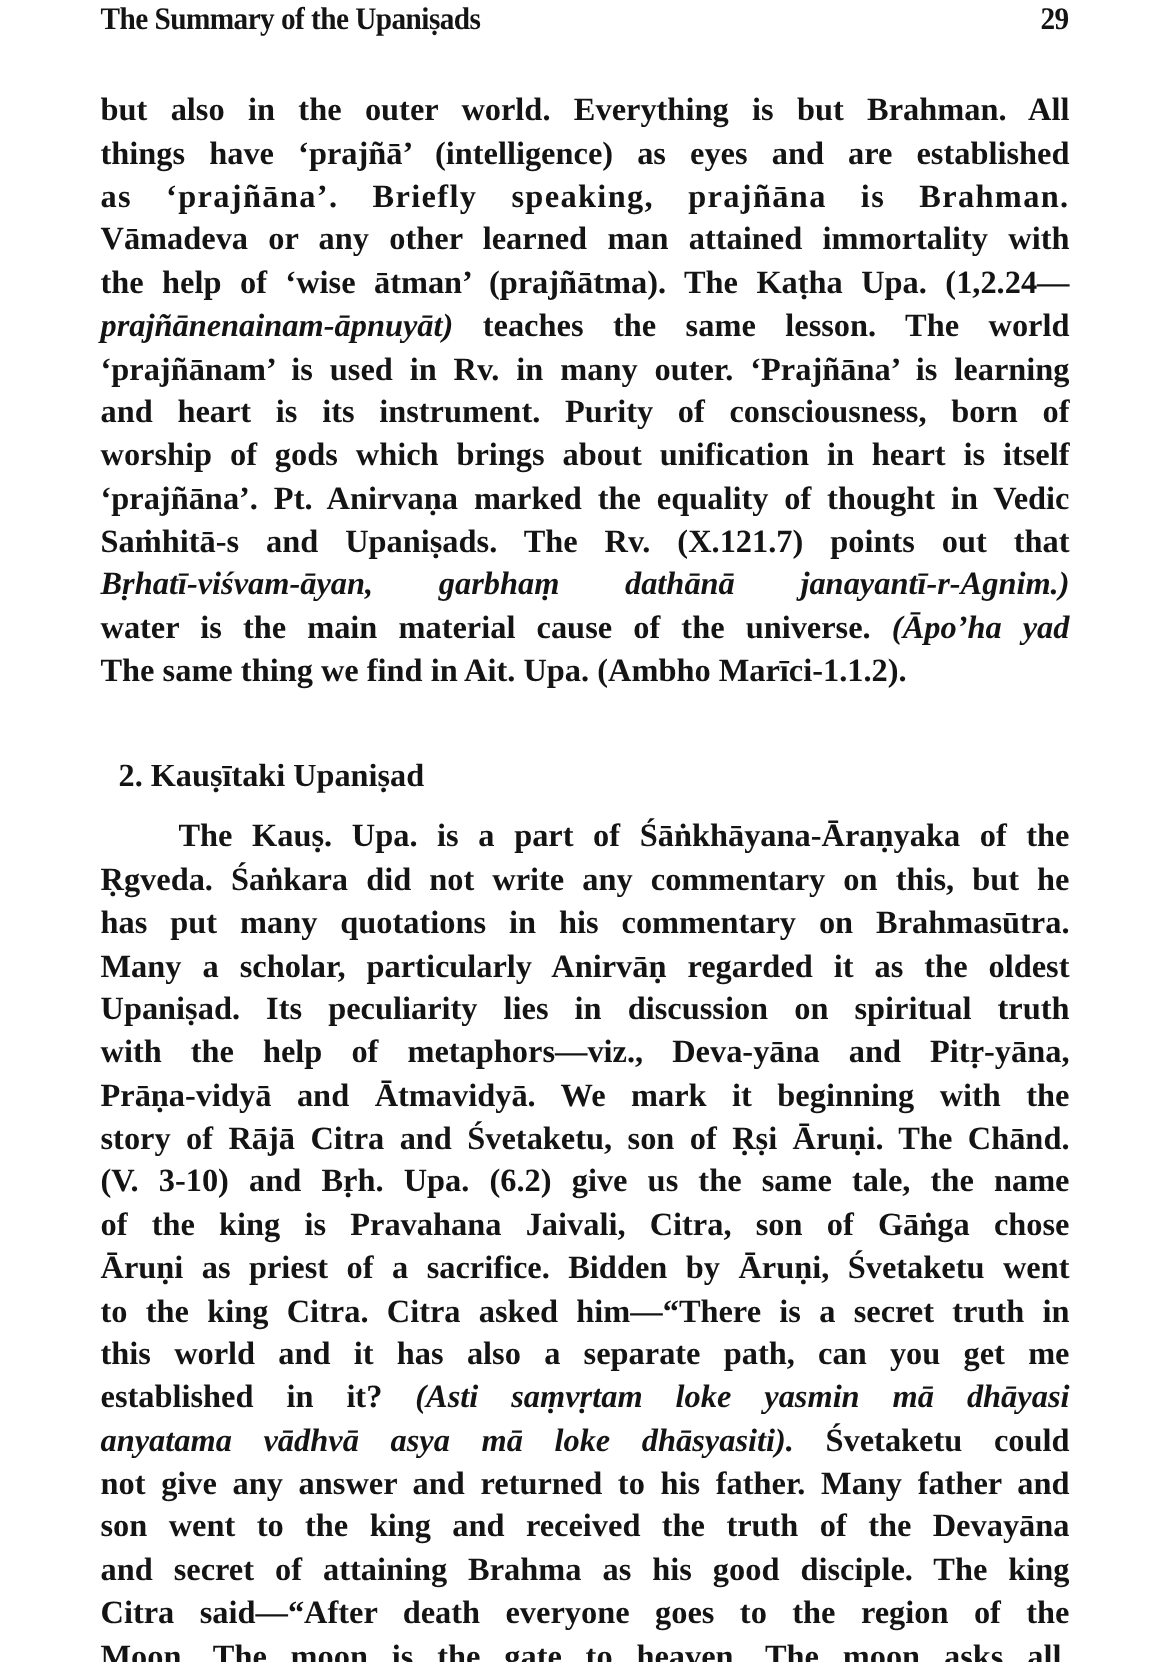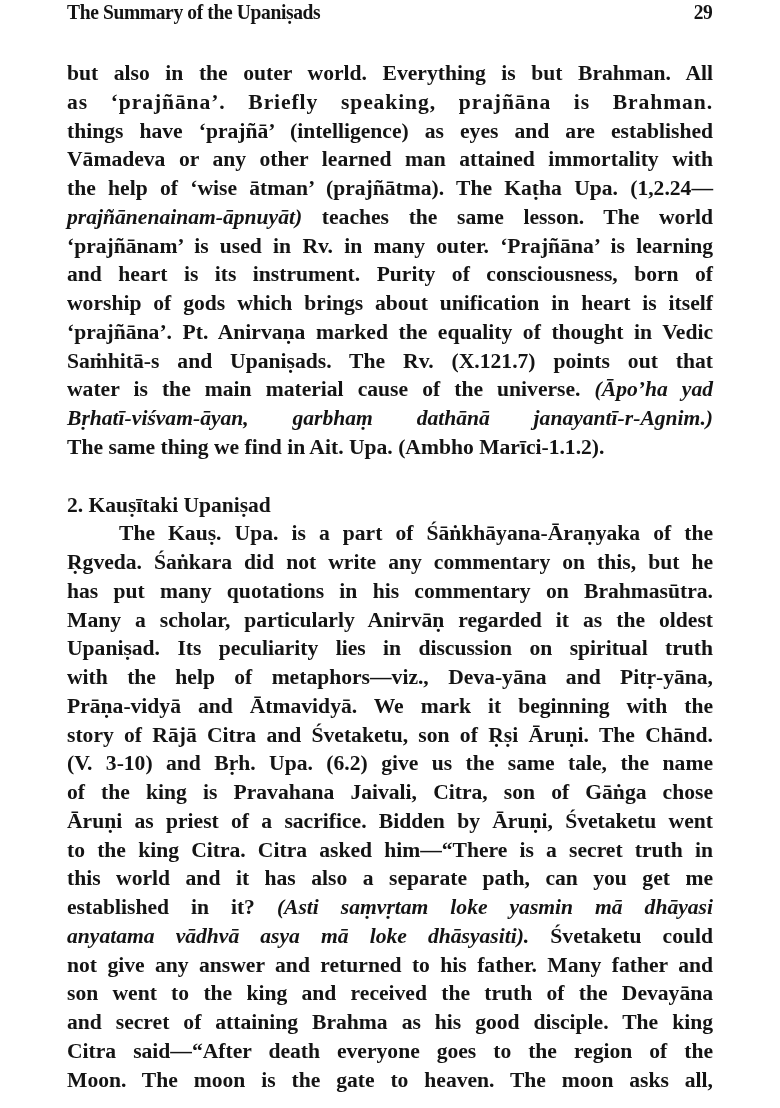--- a/index.html
+++ b/index.html
@@ -75,39 +75,39 @@
 <body>
 
 <header class="running-head">
   <span>The Summary of the Upaniṣads</span>
   <span class="page-num">29</span>
 </header>
 
 <main class="body-text">
   <section>
     <span class="line"><span>but also in the outer world. Everything is but Brahman. All</span></span>
+    <span class="line"><span>things have ‘prajñā’ (intelligence) as eyes and are established</span></span>
     <span class="line" style="letter-spacing:0.9px;"><span>as ‘prajñāna’. Briefly speaking, prajñāna is Brahman.</span></span>
-    <span class="line"><span>things have ‘prajñā’ (intelligence) as eyes and are established</span></span>
     <span class="line"><span>Vāmadeva or any other learned man attained immortality with</span></span>
     <span class="line"><span>the help of ‘wise ātman’ (prajñātma). The Kaṭha Upa. (1,2.24—</span></span>
     <span class="line"><i>prajñānenainam-āpnuyāt)</i><span> teaches the same lesson. The world</span></span>
     <span class="line"><span>‘prajñānam’ is used in Rv. in many outer. ‘Prajñāna’ is learning</span></span>
     <span class="line"><span>and heart is its instrument. Purity of consciousness, born of</span></span>
     <span class="line"><span>worship of gods which brings about unification in heart is itself</span></span>
     <span class="line"><span>‘prajñāna’. Pt. Anirvaṇa marked the equality of thought in Vedic</span></span>
     <span class="line"><span>Saṁhitā-s and Upaniṣads. The Rv. (X.121.7) points out that</span></span>
+    <span class="line"><i>Bṛhatī-viśvam-āyan, garbhaṃ dathānā janayantī-r-Agnim.)</i></span>
     <span class="line"><span>water is the main material cause of the universe. </span><i>(Āpo’ha yad</i></span>
-    <span class="line"><i>Bṛhatī-viśvam-āyan, garbhaṃ dathānā janayantī-r-Agnim.)</i></span>
     <span class="line last"><span>The same thing we find in Ait. Upa. (Ambho Marīci-1.1.2).</span></span>
   </section>
 
   <span class="gap"></span>
 
   <section>
-    <h2 class="section-heading" style="margin:0;">2. Kauṣītaki Upaniṣad</h2>
+    <h2 class="section-heading" style="margin:12px;">2. Kauṣītaki Upaniṣad</h2>
     <span class="line indent"><span>The Kauṣ. Upa. is a part of Śāṅkhāyana-Āraṇyaka of the</span></span>
     <span class="line"><span>Ṛgveda. Śaṅkara did not write any commentary on this, but he</span></span>
     <span class="line"><span>has put many quotations in his commentary on Brahmasūtra.</span></span>
     <span class="line"><span>Many a scholar, particularly Anirvāṇ regarded it as the oldest</span></span>
     <span class="line"><span>Upaniṣad. Its peculiarity lies in discussion on spiritual truth</span></span>
     <span class="line"><span>with the help of metaphors—viz., Deva-yāna and Pitṛ-yāna,</span></span>
     <span class="line"><span>Prāṇa-vidyā and Ātmavidyā. We mark it beginning with the</span></span>
     <span class="line"><span>story of Rājā Citra and Śvetaketu, son of Ṛṣi Āruṇi. The Chānd.</span></span>
     <span class="line"><span>(V. 3-10) and Bṛh. Upa. (6.2) give us the same tale, the name</span></span>
     <span class="line"><span>of the king is Pravahana Jaivali, Citra, son of Gāṅga chose</span></span>

